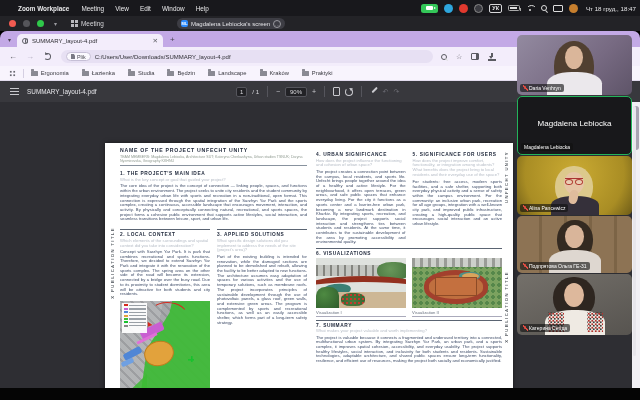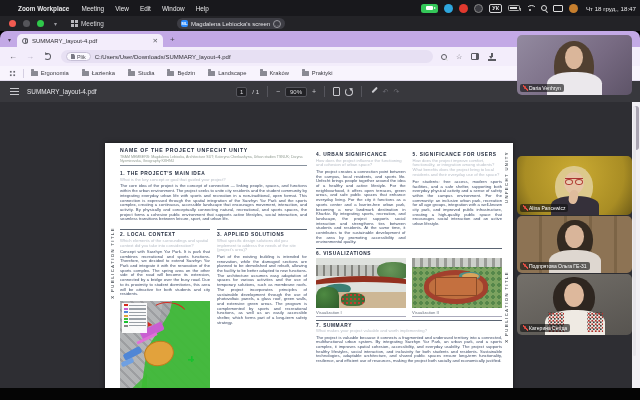--- a/index.html
+++ b/index.html
@@ -473,20 +473,26 @@
   <div class="tile t1">
     <div class="hair"></div>
     <div class="face"></div>
     <div class="torso"></div>
     <div class="nameplate">
       <span class="micmute"></span>
       <span>Daria Venhryn</span>
     </div>
   </div>
 
+  <div class="tile t2">
+    <div class="bigname">Magdalena Lebiocka</div>
+    <div class="nameplate">
+      <span>Magdalena Lebiocka</span>
+    </div>
+  </div>
 
   <div class="tile t3">
     <div class="hair"></div>
     <div class="face"></div>
     <div class="glasses">
         <i></i>
         <i></i>
       </div>
     <div class="torso"></div>
     <div class="hand"></div>

